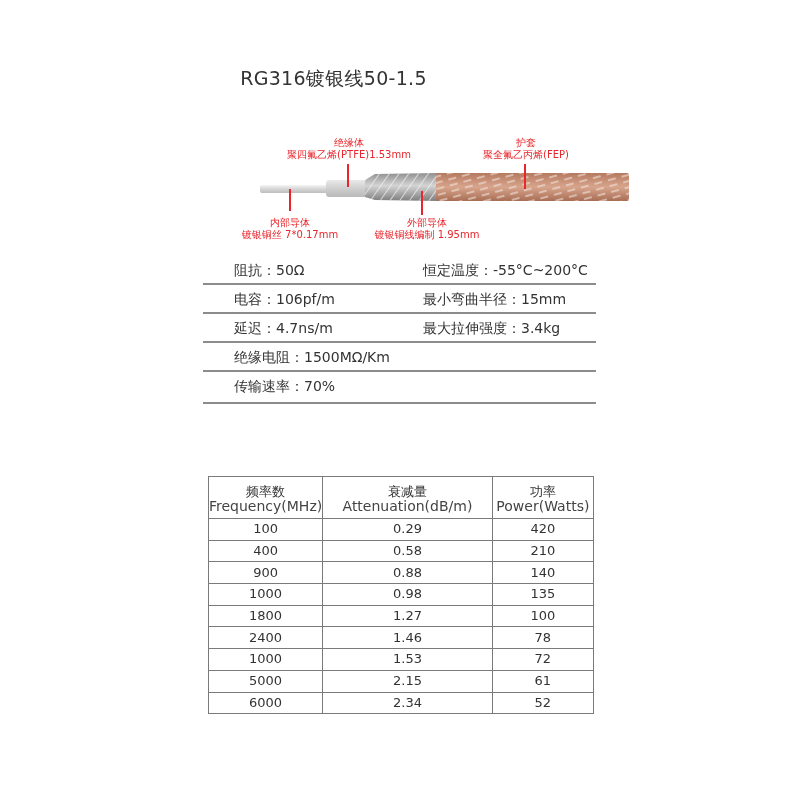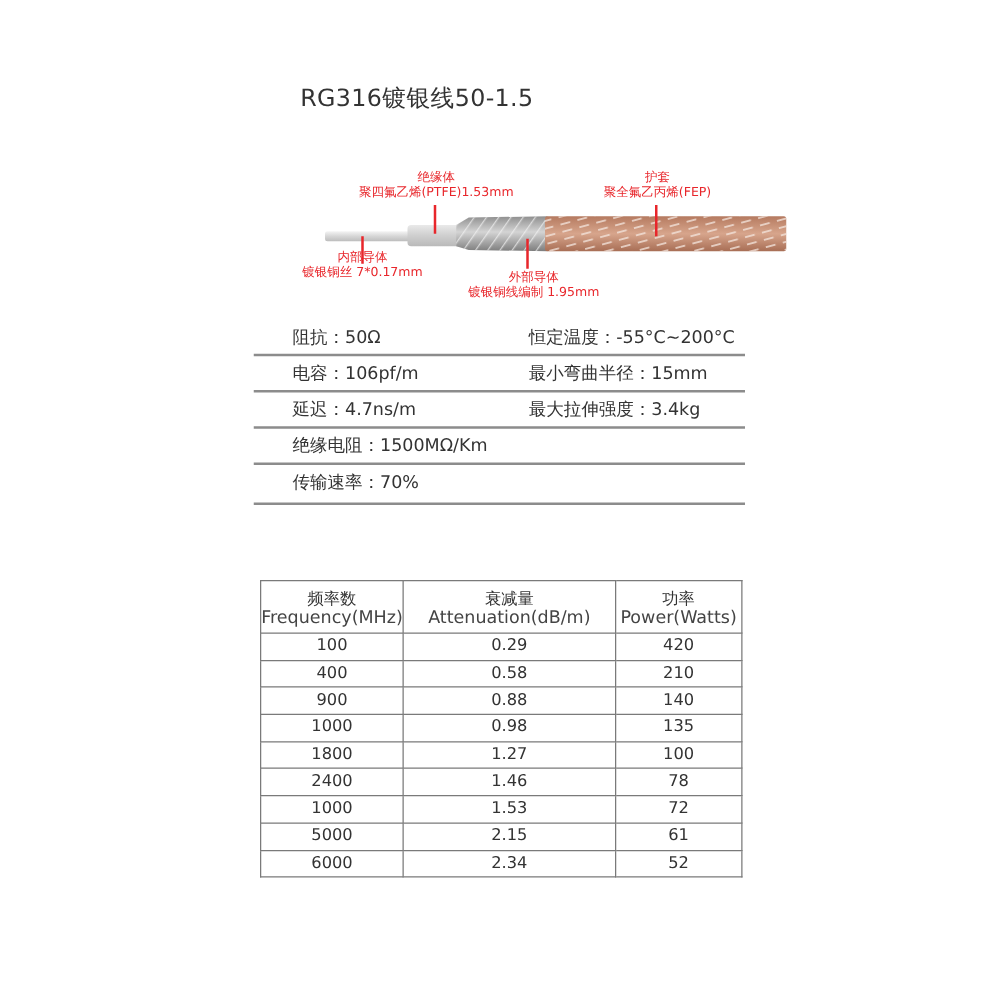--- a/index.html
+++ b/index.html
@@ -28,21 +28,21 @@
       position: relative; height: 29px; border-bottom: 2px solid #8c8c8c;
       font-size: 14px; line-height: 27px; color: #333;
     }
     .spec-row.last { height: 32px; text-align: right; }
     .spec-cell { position: absolute; top: 1px; white-space: nowrap; }
     .spec-cell.left { left: 0; margin-left: 31px; }
     .spec-cell.right { left: 220px; }
 
     
     .freq-table {
-      position: absolute; left: 208px; top: 464px; width: 386px;
+      position: absolute; left: 208px; top: 476px; width: 386px;
       border-collapse: collapse; border: 1.5px solid #6f6f6f;
     }
     .freq-table th, .freq-table td {
       border: 1px solid #7a7a7a; text-align: center; color: #333;
     }
     .freq-table th { height: 42px; font-weight: normal; padding-top: 2px; }
     .freq-table th .zh { display: block; font-size: 13px; line-height: 16px; }
     .freq-table th .en { display: block; font-size: 14px; line-height: 13px; color: #444; }
     .freq-table td { height: 21.7px; font-size: 13px; line-height: 20px; }
     .c1 { width: 104px; }
@@ -112,21 +112,21 @@
   <div class="leader" style="left:421px; top:62px; height:24px;"></div>
 
   <div class="lbl" style="left:349px; top:8px;">
     <span>绝缘体</span>
     <span>聚四氟乙烯(PTFE)1.53mm</span>
   </div>
   <div class="lbl" style="left:526px; top:8px;">
     <span>护套</span>
     <span>聚全氟乙丙烯(FEP)</span>
   </div>
-  <div class="lbl" style="left:290px; top:72px;">
+  <div class="lbl" style="left:290px; top:88px;">
     <span>内部导体</span>
     <span>镀银铜丝 7*0.17mm</span>
   </div>
   <div class="lbl" style="left:427px; top:88px;">
     <span>外部导体</span>
     <span>镀银铜线编制 1.95mm</span>
   </div>
 </div>
 
 <div class="specs">

